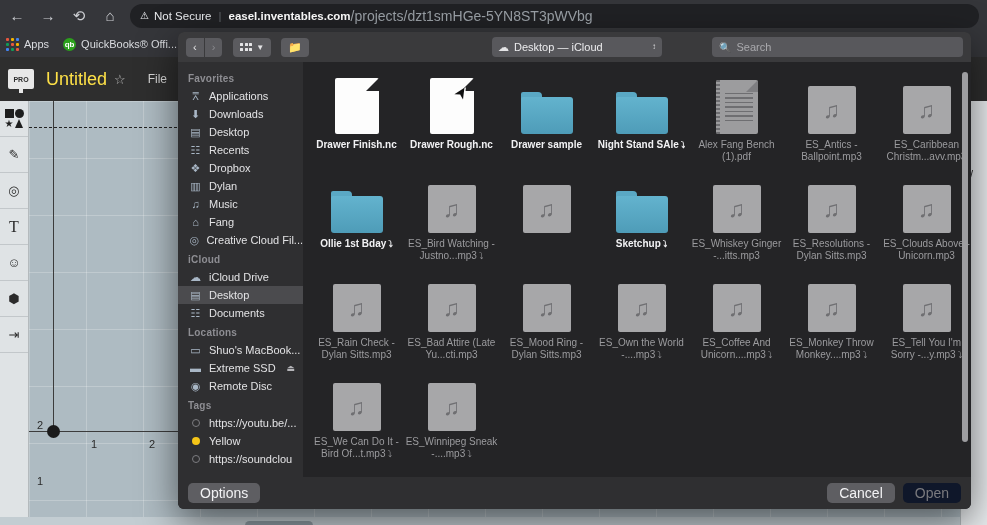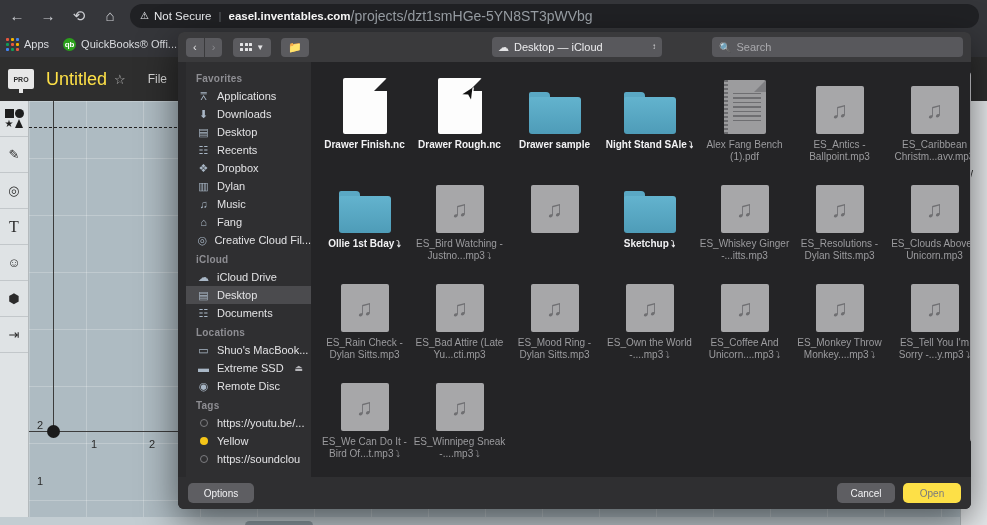--- a/index.html
+++ b/index.html
@@ -156,21 +156,21 @@
   .cloud-ico { margin-right: 5px; font-size: 11px; color: #e4e4e6; }
   .chev-ud { margin-left: auto; font-size: 8px; line-height: 8px; text-align: center; color: #d8d8da; }
   .dlg-search {
     position: absolute; left: 534px; top: 5px; width: 251px; height: 20px;
     background: #58585c; border-radius: 4px;
     display: flex; align-items: center; padding: 0 7px;
     color: #a9a9ad; font-size: 11px;
   }
   .search-ico { margin-right: 5px; font-size: 10px; }
 
-  .dlg-body { position: absolute; left: 0; top: 30px; width: 793px; height: 415px; display: flex; margin-left: 8px; }
+  .dlg-body { position: absolute; left: 0; top: 30px; width: 793px; height: 415px; display: flex; }
   .sidebar {
     width: 125px; height: 415px; background: #2f2f31;
     overflow: hidden; padding-top: 6px; flex: 0 0 125px;
   }
   .sb-head {
     color: #8e8e93; font-size: 10px; font-weight: bold;
     padding: 5px 0 3px 10px; letter-spacing: .2px;
   }
   .sb-item {
     height: 18px; display: flex; align-items: center;
@@ -245,25 +245,25 @@
     position: absolute; right: 3px; top: 10px; width: 6px; height: 370px;
     background: #9d9da0; border-radius: 3px;
   }
 
   .dlg-footer {
     position: absolute; left: 0; top: 445px; width: 793px; height: 32px;
     background: #2f2f31; display: flex; align-items: center; padding: 0 10px;
   }
   .dbtn {
     height: 20px; min-width: 66px; padding: 0 12px; border-radius: 5px;
-    background: #5e5e62; color: #f2f2f4; font-size: 10px;
+    background: #5e5e62; color: #f2f2f4; font-size: 14px;
     display: flex; align-items: center; justify-content: center;
   }
   .dbtn.small { min-width: 58px; }
-  .dbtn.disabled { background: #fde047; color: #7a7a7e; }
+  .dbtn.disabled { background: #0f172a; color: #7a7a7e; }
   .spacer { flex: 1; }
   .gap8 { width: 8px; }
 </style>
 </head>
 <body>
 
 <div id="root">
 
   <div class="app-layer">
 

